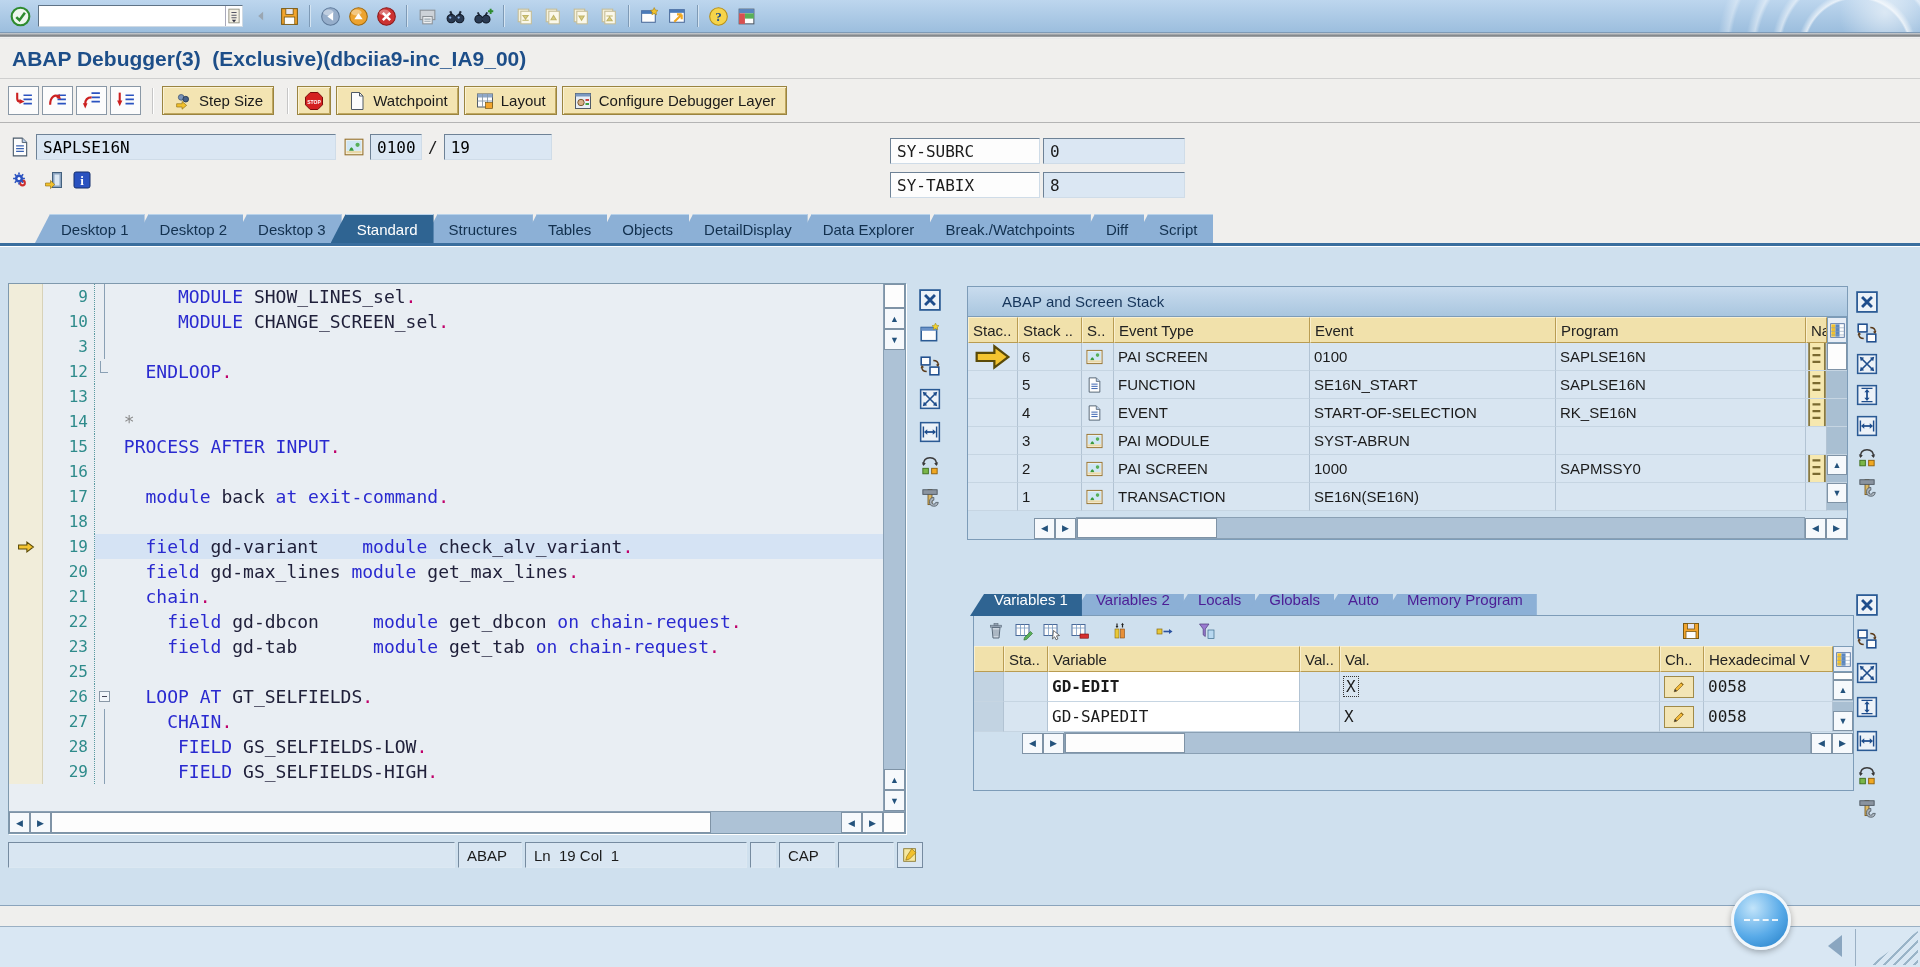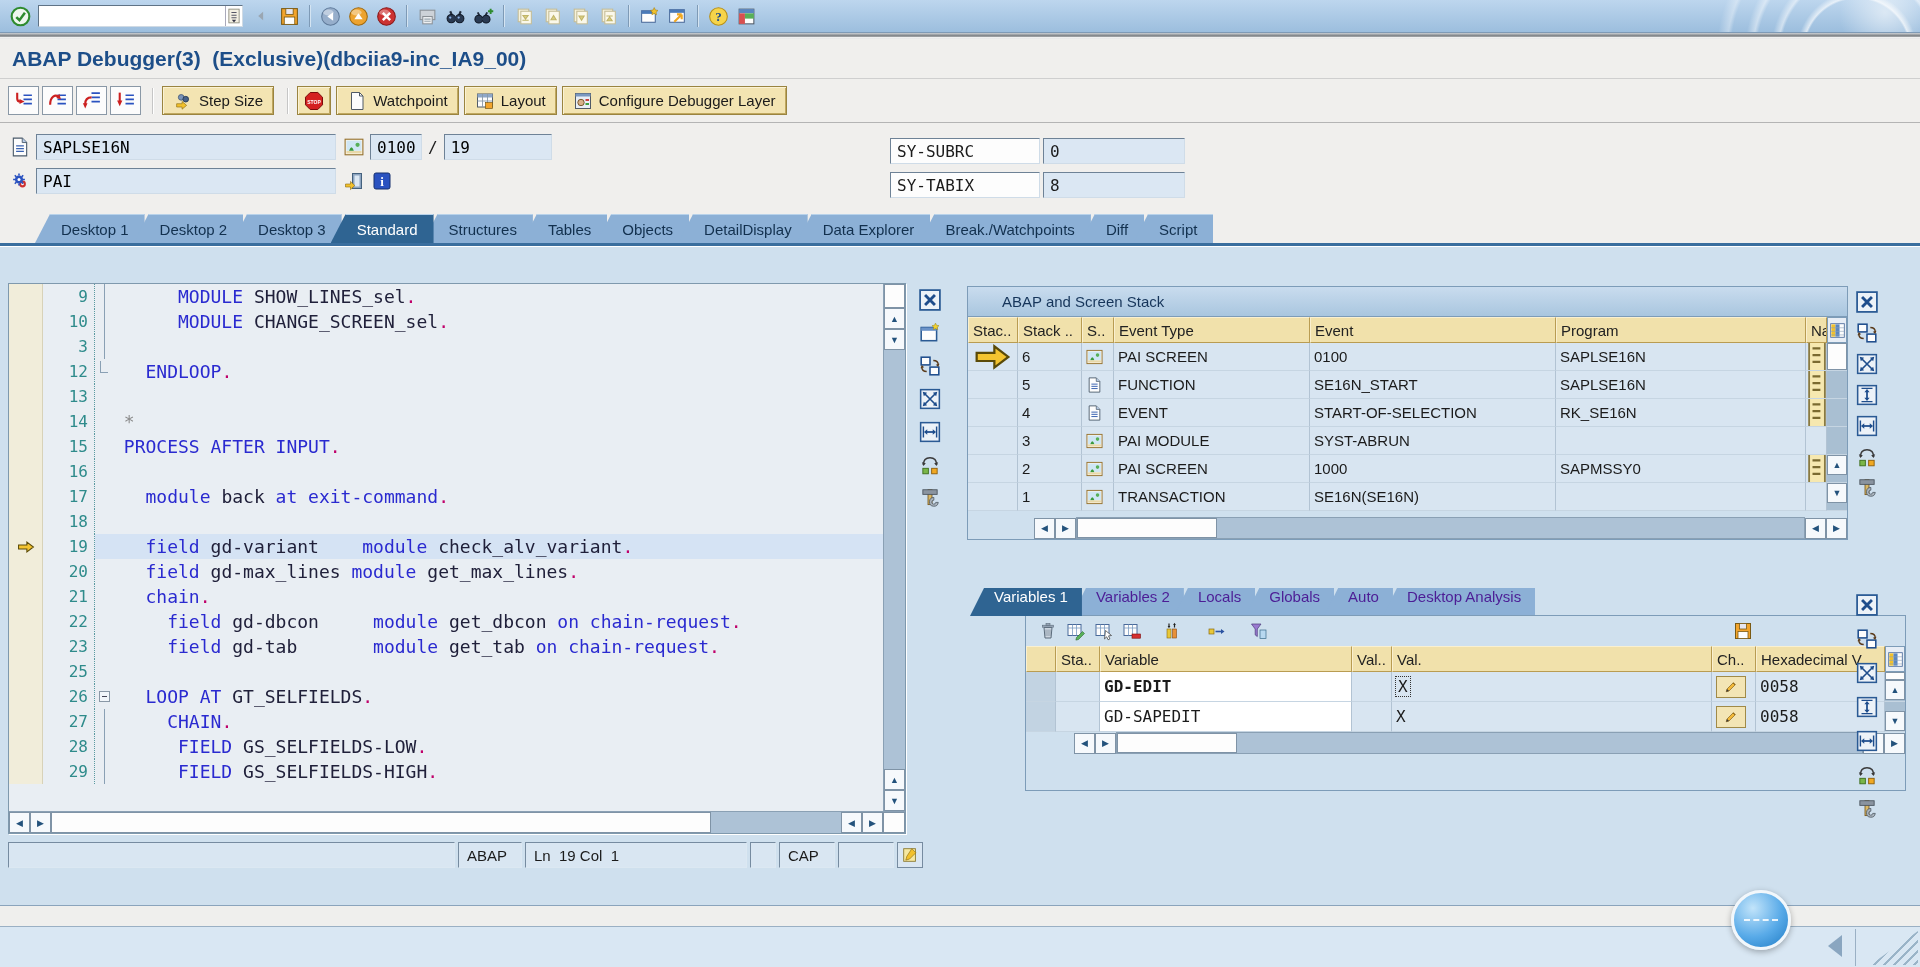--- a/index.html
+++ b/index.html
@@ -127,21 +127,21 @@
   .cell svg{flex:0 0 auto;}
   .vscell{width:20px;display:flex;flex-direction:column;align-items:stretch;background:#a9bfd2;border-bottom:1px solid #c6d5e2;}
   .vscell .sbtn{width:20px;height:20px;}
   .vscell .vthumb{height:100%;background:#fdfdfd;border:1px solid #7f93a6;}
   .phscroll{display:flex;height:22px;background:#cfe0ee;align-items:center;}
   .phscroll .inner{display:flex;height:22px;background:#adc2d6;border:1px solid #8aa0b4;flex:1;}
   .mono{font-family:"DejaVu Sans Mono",monospace;font-size:16px;}
 
   
   .vtabs{position:absolute;display:flex;align-items:flex-end;height:30px;}
-  .vtab{height:28px;background:#8cb0d6;clip-path:polygon(14px 0,100% 0,100% 100%,0 100%);
+  .vtab{height:22px;background:#8cb0d6;clip-path:polygon(14px 0,100% 0,100% 100%,0 100%);
         padding:0 14px 12px 24px;margin-left:-10px;display:flex;align-items:center;}
   .vtab .tl{font-size:15px;color:#4c1d95;}
   .vtab.active{background:#2f6492;z-index:3;}
   .vtab.active .tl{color:#fff;}
   .vtoolbar{display:flex;align-items:center;height:30px;padding-left:10px;gap:4px;}
   .vtool{width:24px;height:24px;display:inline-flex;align-items:center;justify-content:center;}
   .vtool svg{width:20px;height:20px;}
   .gap8{width:10px;}
   .pbtn{width:30px;height:22px;background:#f3e5b5;border:1px solid #a08a48;display:inline-flex;
         align-items:center;justify-content:center;}
@@ -427,21 +427,20 @@
     <div class="frow" style="left:8px;top:45px;">
       <span class="fico">
           <svg viewBox="0 0 20 20">
             <circle cx="12.5" cy="13" r="3.4" fill="#cc3030"></circle>
             <circle cx="12.5" cy="13" r="1.3" fill="#fff"></circle>
             <circle cx="9" cy="8.5" r="4" fill="#2a52c0"></circle>
             <circle cx="9" cy="8.5" r="1.5" fill="#fff"></circle>
             <path d="M9 2.6v2 M9 12.4v2 M3.1 8.5h2 M12.9 8.5h2 M4.8 4.3l1.4 1.4 M11.8 11.3l1.4 1.4 M13.2 4.3l-1.4 1.4 M6.2 11.3l-1.4 1.4" stroke="#2a52c0" stroke-width="1.6"></path>
           </svg>
         </span>
-      <input class="field" style="width: 300px;" value="PAI">
       <span class="fico" style="margin-left:6px">
           <svg viewBox="0 0 20 20">
             <rect x="8.5" y="2.5" width="9" height="15" fill="#8ca4c0" stroke="#44617e"></rect>
             <rect x="10.5" y="4.5" width="5" height="11" fill="#dce8f4"></rect>
             <path d="M1.5 13 h5 v-2.6 l4.3 4.1 -4.3 4.1 v-2.6 h-5 z" fill="#f2c12c" stroke="#8a6a10" stroke-width=".6"></path>
           </svg>
         </span>
       <span class="fico">
           <svg viewBox="0 0 20 20">
             <rect x="2" y="2" width="16" height="16" rx="2" fill="#2a52c0" stroke="#16306e"></rect>
@@ -985,24 +984,24 @@
         <div class="vtab">
           <span class="tl">Locals</span>
         </div>
         <div class="vtab">
           <span class="tl">Globals</span>
         </div>
         <div class="vtab">
           <span class="tl">Auto</span>
         </div>
         <div class="vtab">
-          <span class="tl">Desktop Analysis</span>
+          <span class="tl">Memory Program</span>
         </div>
       </div>
-    <div class="panel" style="left:1025px;top:368px;width:881px;height:176px;">
+    <div class="panel" style="left:973px;top:368px;width:881px;height:176px;">
       <div class="vtoolbar">
         <span id="vars-toolbar-left" style="display:flex;gap:4px;align-items:center;">
             <span class="vtool">
               <svg viewBox="0 0 20 20">
                 <path d="M6 6.5 h8 l-1 10.5 h-6 z" fill="#cdd6e0" stroke="#5a6a7a"></path>
                 <rect x="4.5" y="4.2" width="11" height="2" fill="#9aa8b8" stroke="#5a6a7a" stroke-width=".6"></rect>
                 <rect x="8" y="2.5" width="4" height="1.7" fill="#9aa8b8" stroke="#5a6a7a" stroke-width=".6"></rect>
                 <path d="M8 8.5v6.5 M10 8.5v6.5 M12 8.5v6.5" stroke="#7a8a9a" stroke-width=".8"></path>
               </svg>
             </span>

